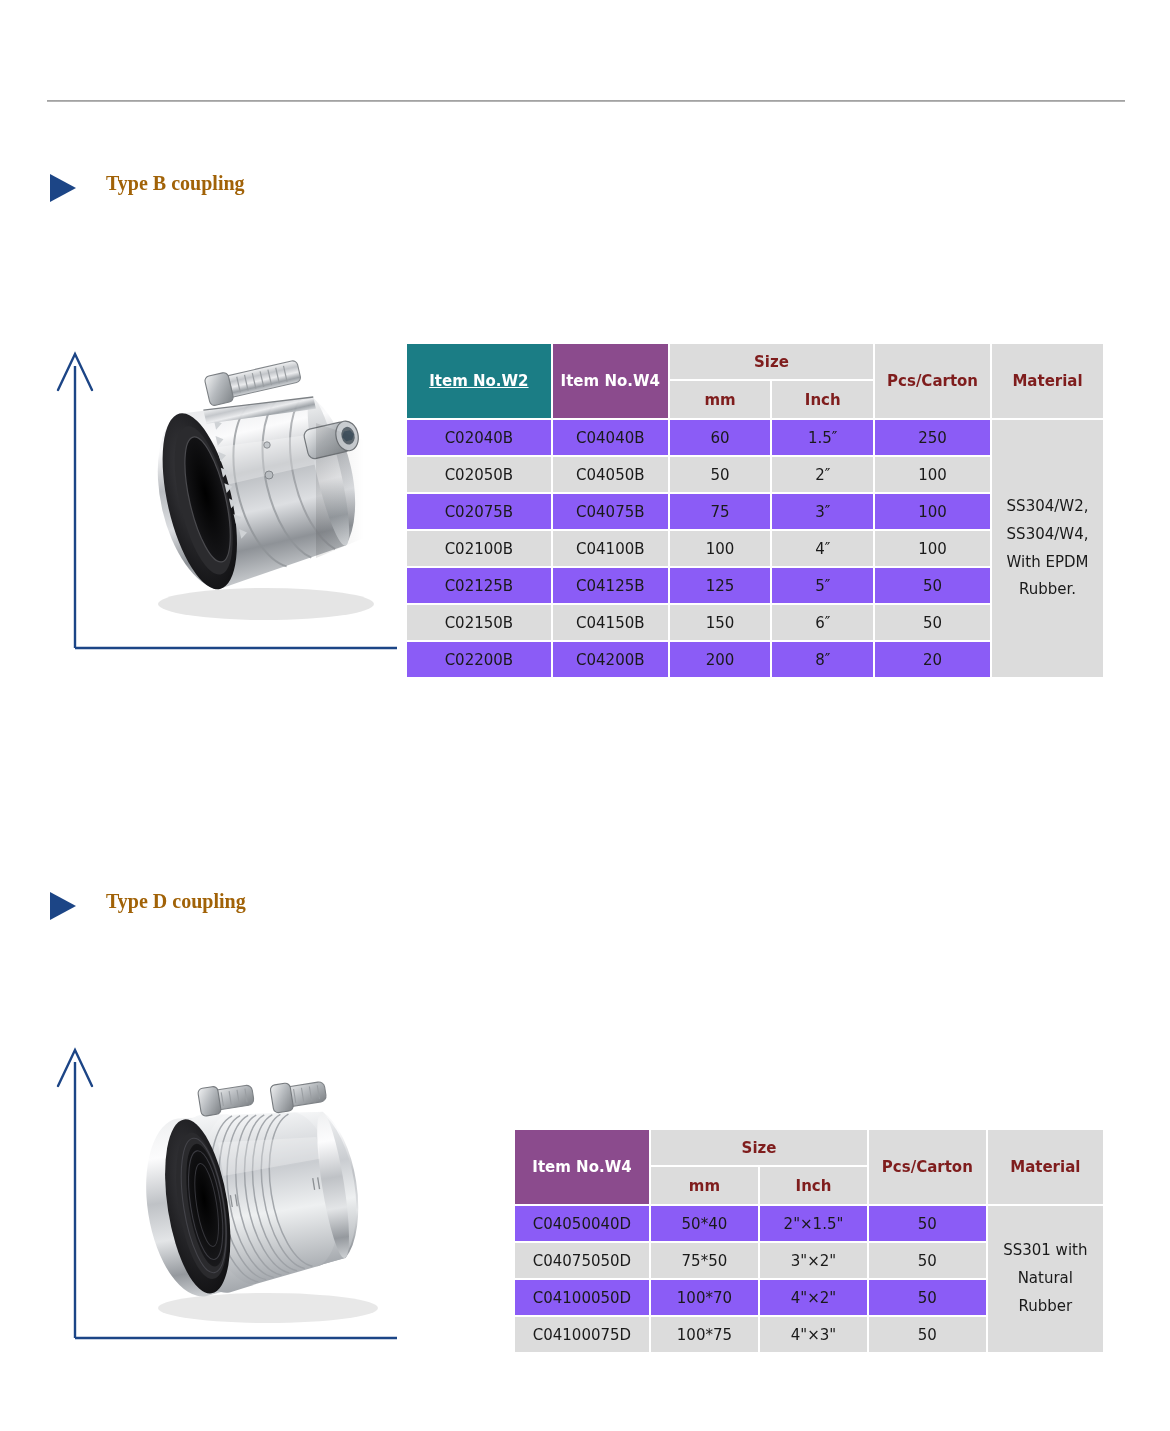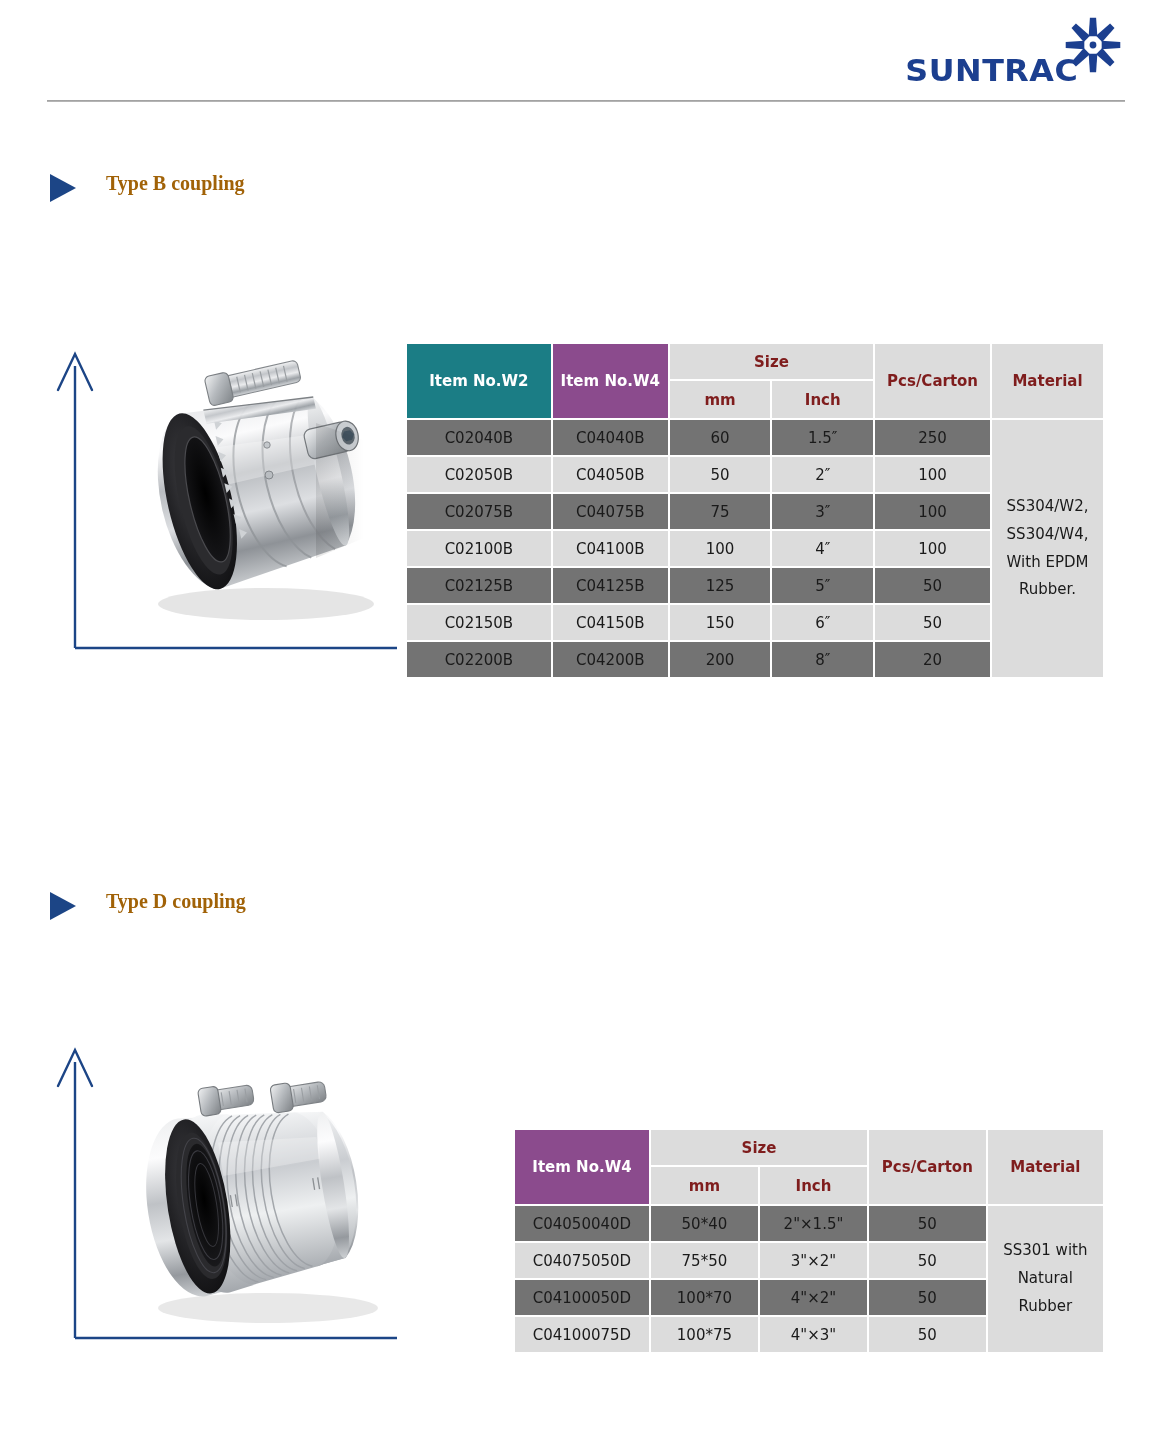--- a/index.html
+++ b/index.html
@@ -100,65 +100,45 @@
     text-align: center;
     vertical-align: middle;
     font-weight: normal;
   }
   .spec-table th {
     font-weight: bold;
     font-size: 15px;
     color: #7f1d1d;
     background: #dcdcdc;
   }
-  .th-w2 { background: #1b7d85 !important; color: #ffffff !important; }
+  .th-w2 { background: #1b7d85 !important; color: #ffffff !important; text-decoration: underline; }
   .th-w4 { background: #8b4b8d !important; color: #ffffff !important; }
   .spec-table td {
     font-size: 15px;
     color: #1a1a1a;
-    background: #737373;
+    background: #8b5cf6;
     height: 35px;
   }
   .spec-table tr.alt td { background: #dcdcdc; }
   .cell-material {
     background: #dcdcdc !important;
     font-size: 15px;
     line-height: 1.85;
     color: #1a1a1a;
     padding: 0 6px !important;
   }
   .hrow th { height: 37px; }
   .hrow-top th { height: 35px; }
 </style>
 </head>
 <body>
 
 <div class="page-header">
   <div class="header-rule"></div>
 
-  <div class="brand">
-    <svg class="brand-mark" viewBox="0 0 100 100">
-      <g fill="#1c3f8f">
-        <g transform="translate(50,50)">
-          <g>
-            <path d="M -7 -14 L 7 -14 L 5 -44 L -5 -44 Z"></path>
-            <path d="M -7 -14 L 7 -14 L 5 -44 L -5 -44 Z" transform="rotate(45)"></path>
-            <path d="M -7 -14 L 7 -14 L 5 -44 L -5 -44 Z" transform="rotate(90)"></path>
-            <path d="M -7 -14 L 7 -14 L 5 -44 L -5 -44 Z" transform="rotate(135)"></path>
-            <path d="M -7 -14 L 7 -14 L 5 -44 L -5 -44 Z" transform="rotate(180)"></path>
-            <path d="M -7 -14 L 7 -14 L 5 -44 L -5 -44 Z" transform="rotate(225)"></path>
-            <path d="M -7 -14 L 7 -14 L 5 -44 L -5 -44 Z" transform="rotate(270)"></path>
-            <path d="M -7 -14 L 7 -14 L 5 -44 L -5 -44 Z" transform="rotate(315)"></path>
-          </g>
-          <circle r="5.5"></circle>
-        </g>
-      </g>
-    </svg>
-    <div class="brand-word">SUNTRAC</div>
-  </div>
 </div>
 
 <div class="section-head" style="left:50px; top:170px;">
   <div class="sec-bullet"></div>
   <div class="sec-label">Type B coupling</div>
 </div>
 
 <div class="figure" style="left:52px; top:340px; width:345px; height:320px;">
   <svg class="axis-svg" width="345" height="320" viewBox="0 0 345 320">
     <path d="M 23 308 L 345 308" stroke="#1c4586" stroke-width="2.4" fill="none"></path>

